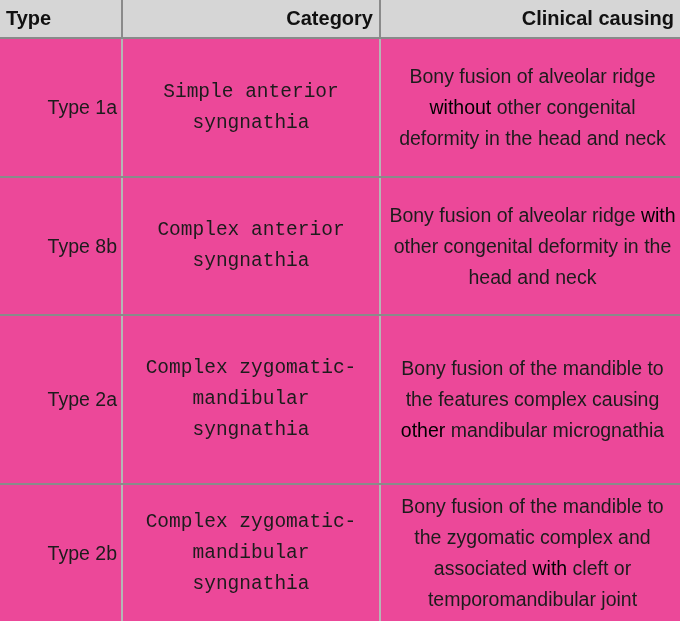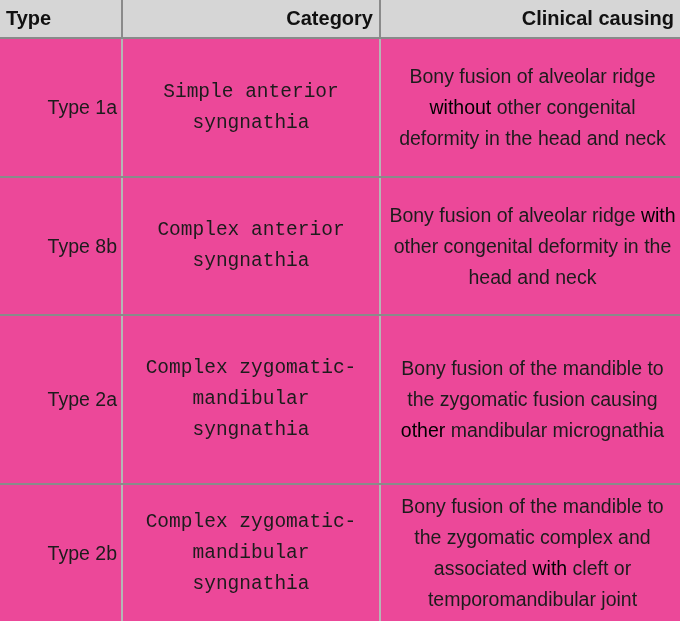--- a/index.html
+++ b/index.html
@@ -113,21 +113,21 @@
         <td class="cell-feat"><span>Bony fusion of alveolar ridge </span><b class="em">without</b><span> other congenital deformity in the head and neck</span></td>
       </tr>
       <tr class="row-2">
         <td class="cell-type">Type 8b</td>
         <td class="cell-cat">Complex anterior syngnathia</td>
         <td class="cell-feat"><span>Bony fusion of alveolar ridge </span><b class="em">with</b><span> other congenital deformity in the head and neck</span></td>
       </tr>
       <tr class="row-3">
         <td class="cell-type">Type 2a</td>
         <td class="cell-cat">Complex zygomatic-mandibular syngnathia</td>
-        <td class="cell-feat"><span>Bony fusion of the mandible to the zygomatic fusion causing </span><b class="em">other</b><span> mandibular micrognathia</span></td>
+        <td class="cell-feat"><span>Bony fusion of the mandible to the features complex causing </span><b class="em">other</b><span> mandibular micrognathia</span></td>
       </tr>
       <tr class="row-4">
         <td class="cell-type">Type 2b</td>
         <td class="cell-cat">Complex zygomatic-mandibular syngnathia</td>
         <td class="cell-feat"><span>Bony fusion of the mandible to the zygomatic complex and associated </span><b class="em">with</b><span> cleft or temporomandibular joint</span></td>
       </tr>
     </tbody>
   </table>
 </div>
 

